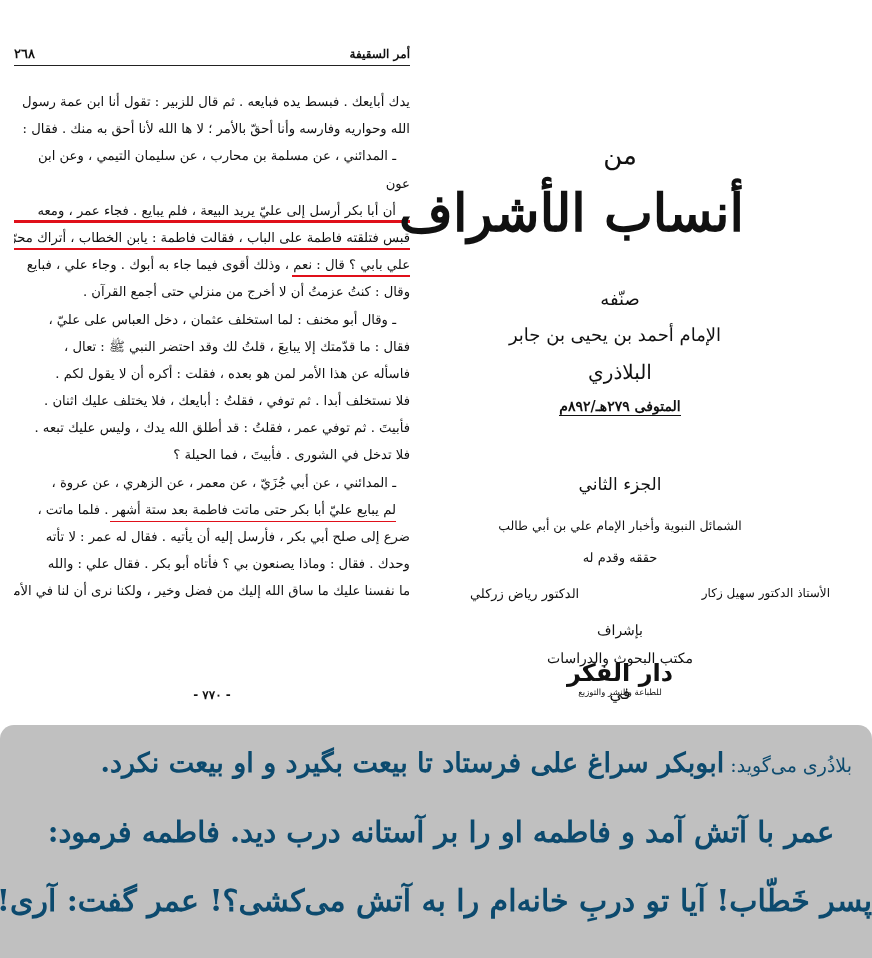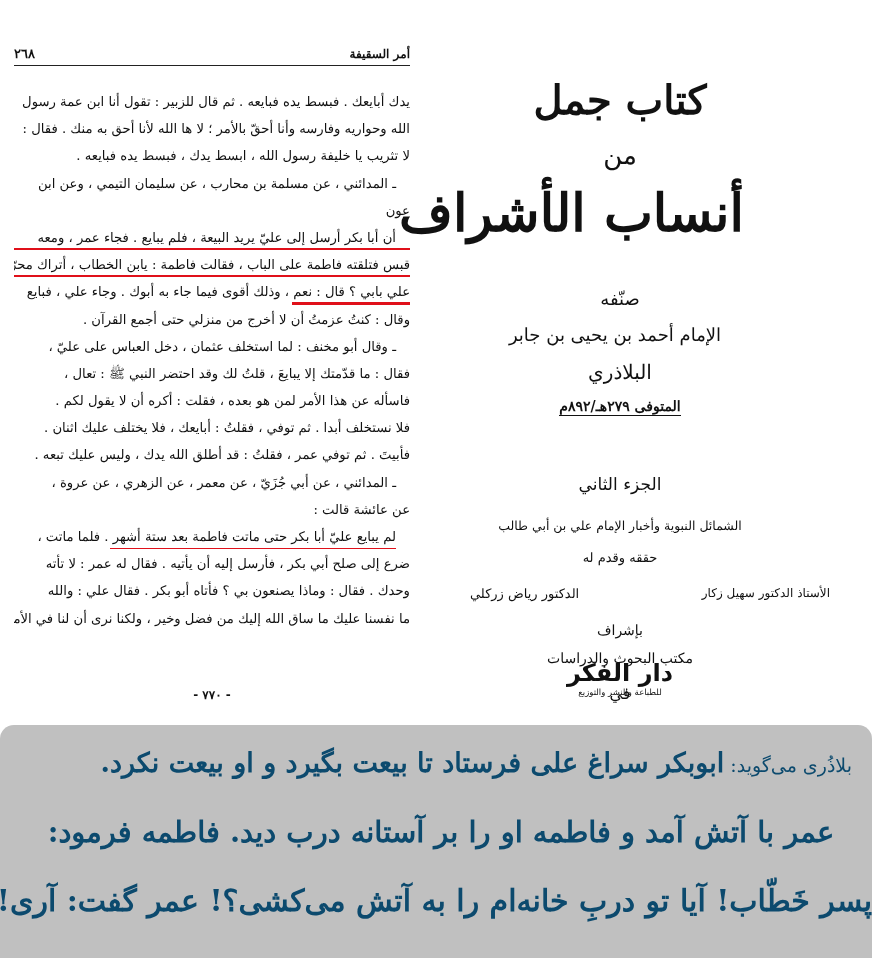--- a/index.html
+++ b/index.html
@@ -87,45 +87,43 @@
 
 <div class="page">
   <div class="page-header">
     <span class="chapter">أمر السقيفة</span>
     <span class="pnum">٢٦٨</span>
   </div>
 
   <div class="body-text">
     <span class="line"><span>يدك أبايعك . فبسط يده فبايعه . ثم قال للزبير : تقول أنا ابن عمة رسول</span></span>
     <span class="line"><span>الله وحواريه وفارسه وأنا أحقّ بالأمر ؛ لا ها الله لأنا أحق به منك . فقال :</span></span>
-    <span class="line"><span>لا تثريب يا خليفة رسول الله ، ابسط يدك ، فبسط يده فبايعه .</span></span>
     <span class="line indent"><span>ـ المدائني ، عن مسلمة بن محارب ، عن سليمان التيمي ، وعن ابن</span></span>
     <span class="line"><span>عون</span></span>
     <span class="line indent"><span>أن أبا بكر أرسل إلى عليّ يريد البيعة ، فلم يبايع . فجاء عمر ، ومعه</span><i class="u" style="left:0;right:0;"></i></span>
     <span class="line"><span>قبس فتلقته فاطمة على الباب ، فقالت فاطمة : يابن الخطاب ، أتراك محرّقا</span><i class="u" style="left:0;right:0;"></i></span>
     <span class="line"><span>علي بابي ؟ قال : نعم ، وذلك أقوى فيما جاء به أبوك . وجاء علي ، فبايع</span><i class="u" style="right:0;width:118px;"></i></span>
     <span class="line"><span>وقال : كنتُ عزمتُ أن لا أخرج من منزلي حتى أجمع القرآن .</span></span>
     <span class="line indent"><span>ـ وقال أبو مخنف : لما استخلف عثمان ، دخل العباس على عليّ ،</span></span>
     <span class="line"><span>فقال : ما قدّمتك إلا يبايعَ ، قلتُ لك وقد احتضر النبي ﷺ : تعال ،</span></span>
     <span class="line"><span>فاسأله عن هذا الأمر لمن هو بعده ، فقلت : أكره أن لا يقول لكم .</span></span>
     <span class="line"><span>فلا نستخلف أبدا . ثم توفي ، فقلتُ : أبايعك ، فلا يختلف عليك اثنان .</span></span>
     <span class="line"><span>فأبيتَ . ثم توفي عمر ، فقلتُ : قد أطلق الله يدك ، وليس عليك تبعه .</span></span>
+    <span class="line"><span>فلا تدخل في الشورى . فأبيتَ ، فما الحيلة ؟</span></span>
     <span class="line indent"><span>ـ المدائني ، عن أبي جُزَيّ ، عن معمر ، عن الزهري ، عن عروة ،</span></span>
-    <span class="line"><span>عن عائشة قالت :</span></span>
     <span class="line indent"><span>لم يبايع عليّ أبا بكر حتى ماتت فاطمة بعد ستة أشهر . فلما ماتت ،</span><i class="u" style="right:14px;width:286px;height:1.5px;"></i></span>
     <span class="line"><span>ضرع إلى صلح أبي بكر ، فأرسل إليه أن يأتيه . فقال له عمر : لا تأته</span></span>
     <span class="line"><span>وحدك . فقال : وماذا يصنعون بي ؟ فأتاه أبو بكر . فقال علي : والله</span></span>
     <span class="line"><span>ما نفسنا عليك ما ساق الله إليك من فضل وخير ، ولكنا نرى أن لنا في الأمر</span></span>
   </div>
 
   <div class="page-footer">- ٧٧٠ -</div>
 </div>
 
 <div class="title-page">
-  <div class="tp kitab">كتاب جمل</div>
   <div class="tp min">من</div>
   <div class="tp ansab">أنساب الأشراف</div>
   <div class="tp sannafahu">صنّفه</div>
   <div class="tp imam">الإمام أحمد بن يحيى بن جابر</div>
   <div class="tp baladhuri">البلاذري</div>
   <div class="tp died"><span>المتوفى ٢٧٩هـ/٨٩٢م</span></div>
   <div class="tp juz">الجزء الثاني</div>
   <div class="tp subject">الشمائل النبوية وأخبار الإمام علي بن أبي طالب</div>
   <div class="tp haqqaqahu">حققه وقدم له</div>
   <div class="tp editor1">الأستاذ الدكتور سهيل زكار</div>

